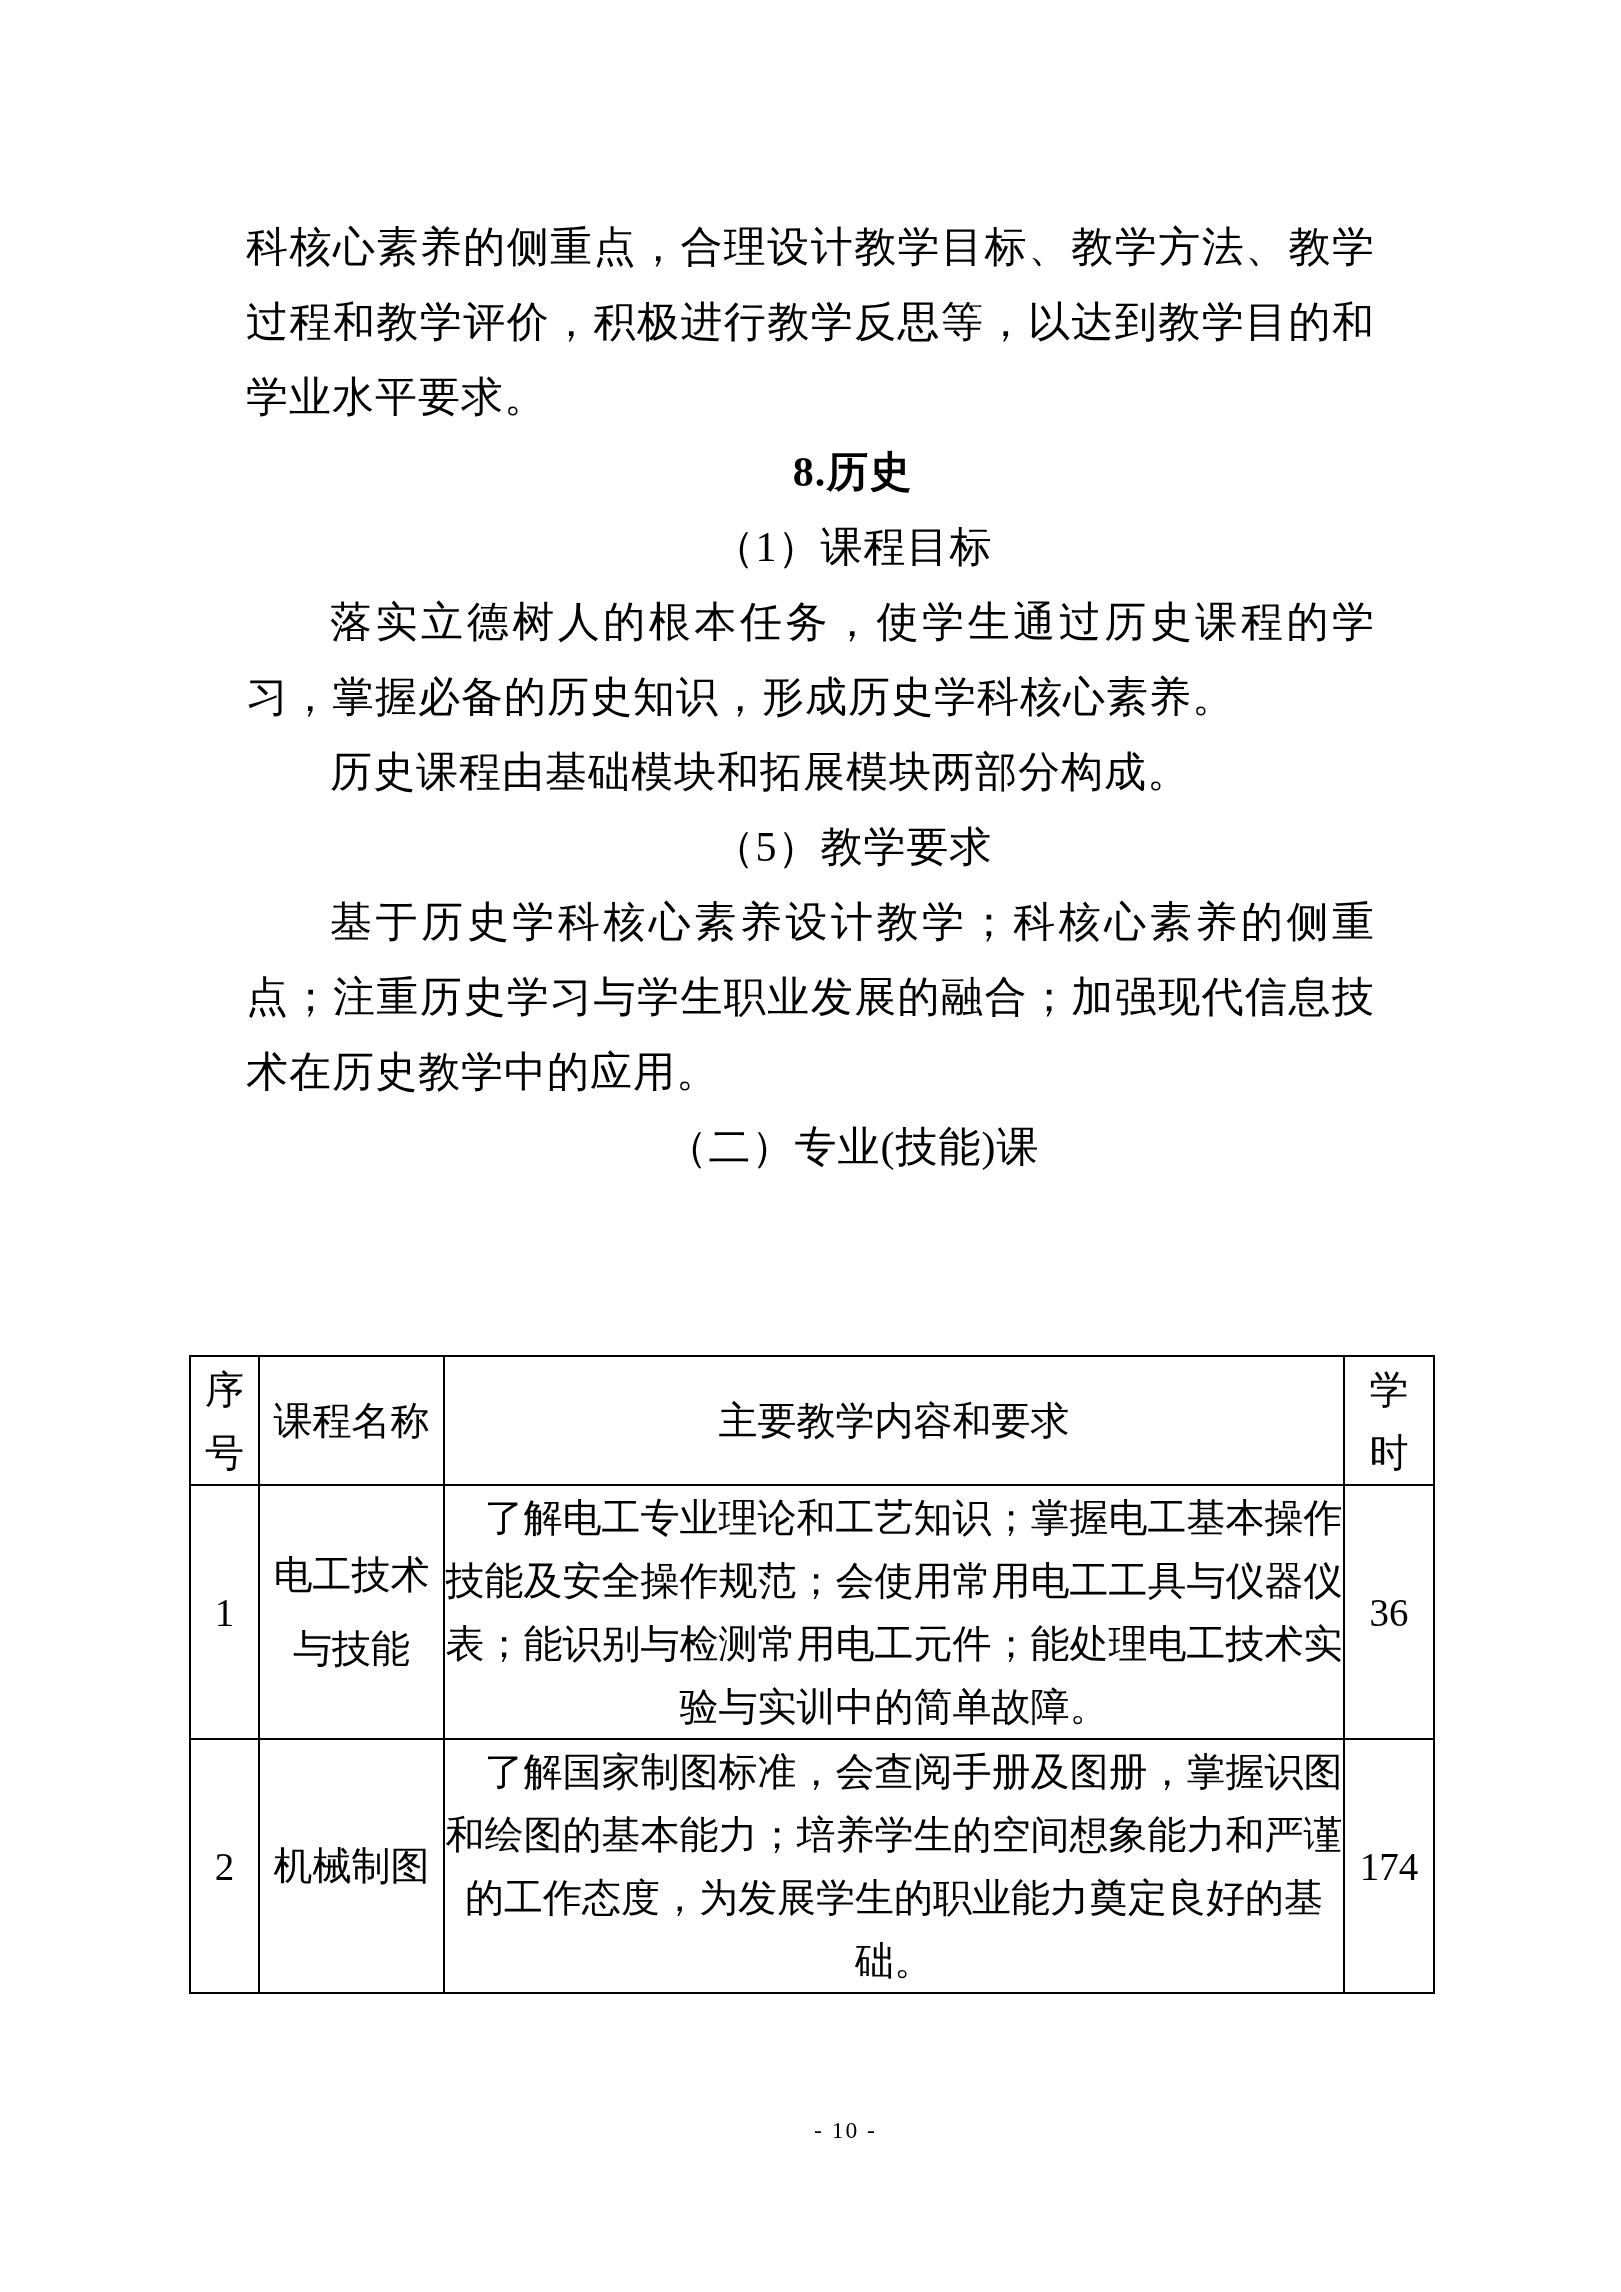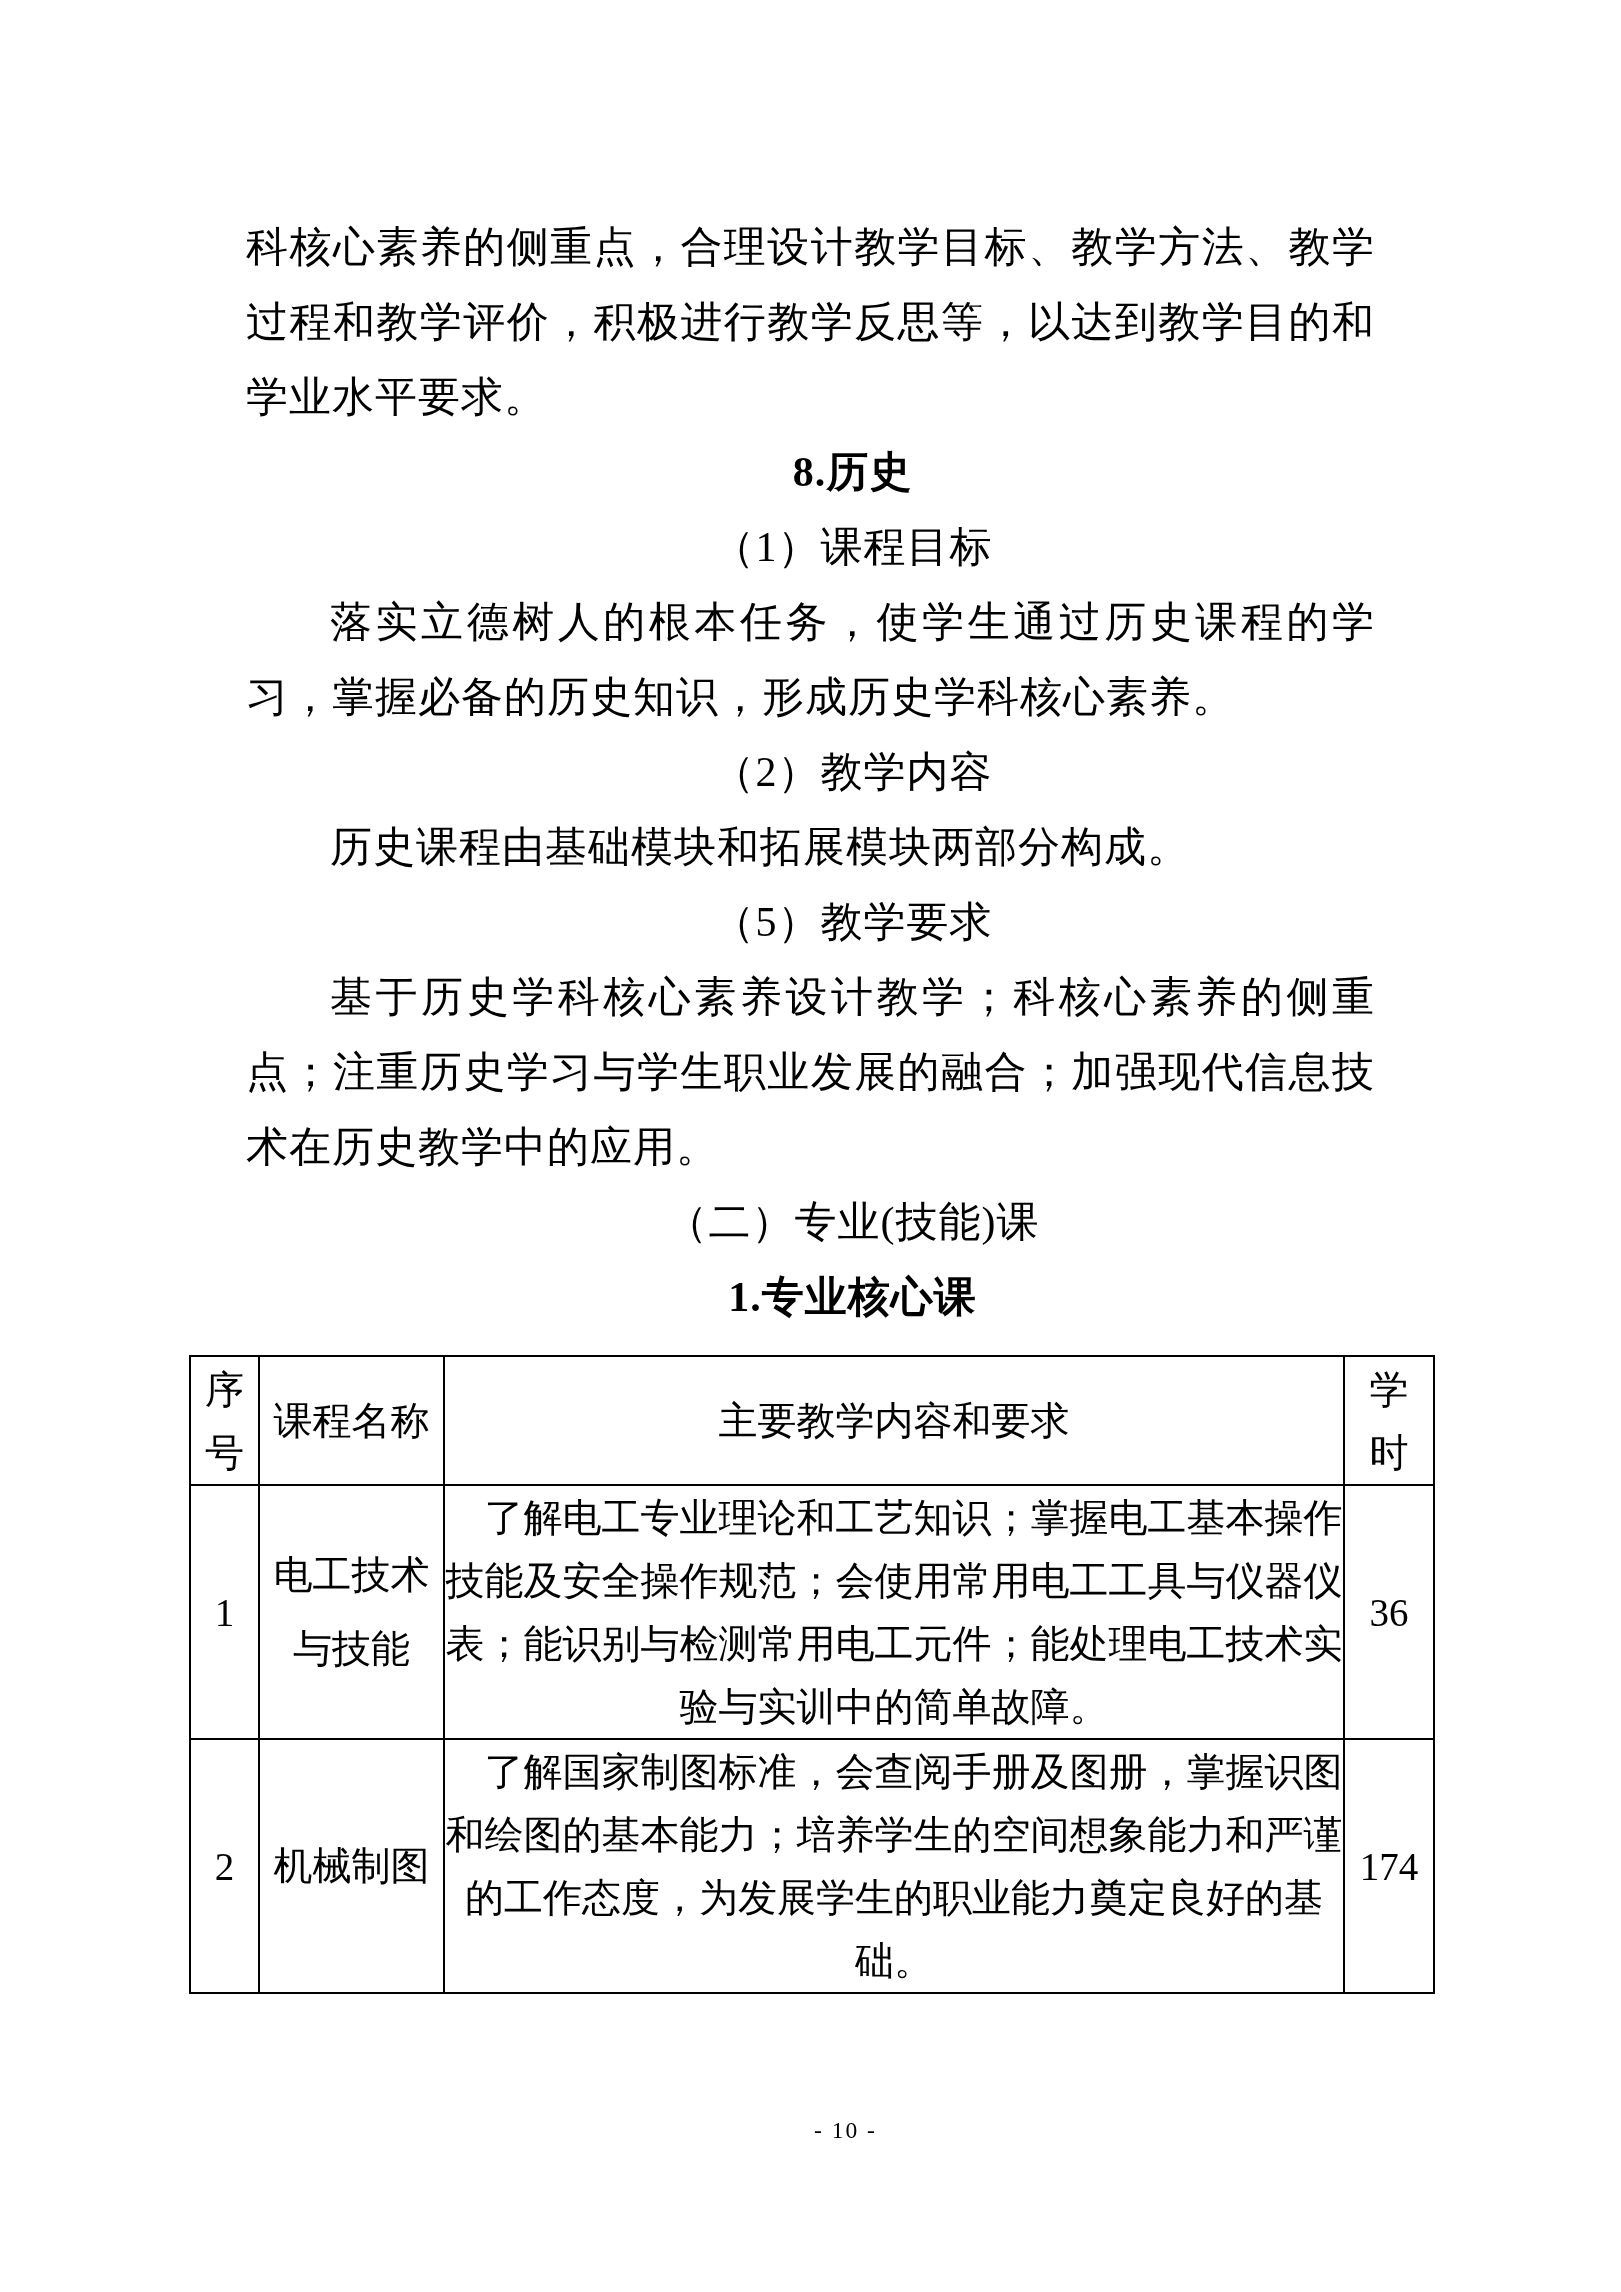--- a/index.html
+++ b/index.html
@@ -107,31 +107,29 @@
 
   <div class="text-col">
     <p class="para no-indent">科核心素养的侧重点，合理设计教学目标、教学方法、教学过程和教学评价，积极进行教学反思等，以达到教学目的和学业水平要求。</p>
 
     <p class="line-heading bold">8.历史</p>
 
     <p class="line-heading">（1）课程目标</p>
 
     <p class="para">落实立德树人的根本任务，使学生通过历史课程的学习，掌握必备的历史知识，形成历史学科核心素养。</p>
 
-    <p class="line-heading">（2）教学内容</p>
 
     <p class="para">历史课程由基础模块和拓展模块两部分构成。</p>
 
     <p class="line-heading">（5）教学要求</p>
 
     <p class="para">基于历史学科核心素养设计教学；科核心素养的侧重点；注重历史学习与学生职业发展的融合；加强现代信息技术在历史教学中的应用。</p>
 
     <p class="line-heading">（二）专业(技能)课</p>
 
-    <p class="line-heading bold">1.专业核心课</p>
   </div>
 
   <table class="courses">
     <colgroup>
       <col class="col-no">
       <col class="col-name">
       <col class="col-desc">
       <col class="col-hours">
     </colgroup>
     <tbody>

